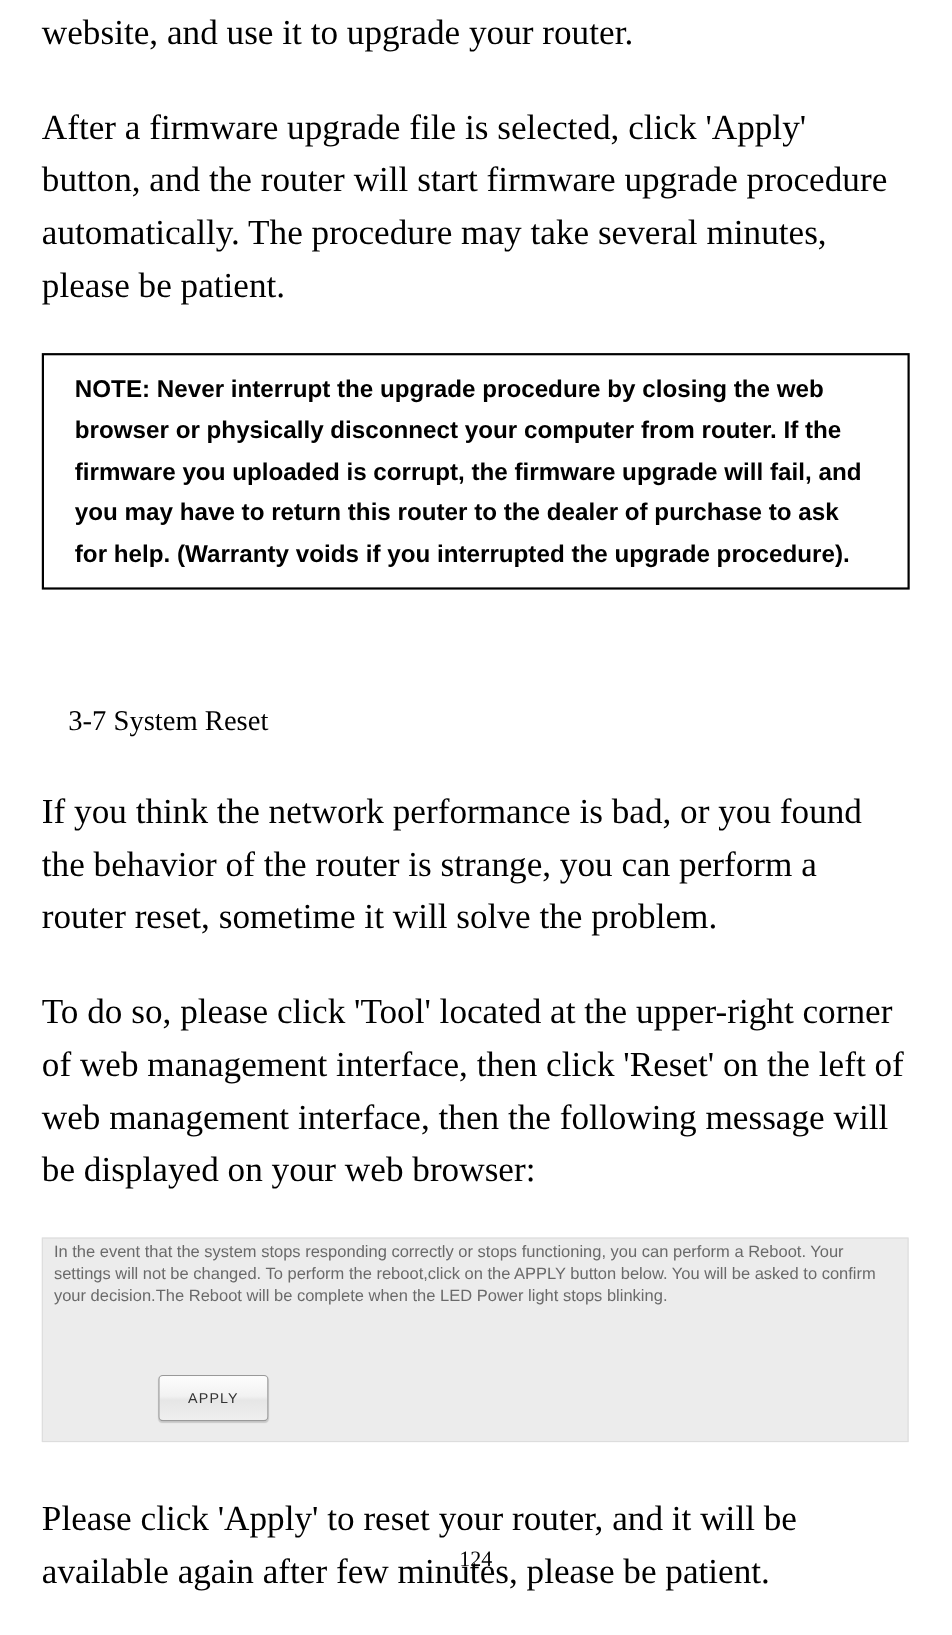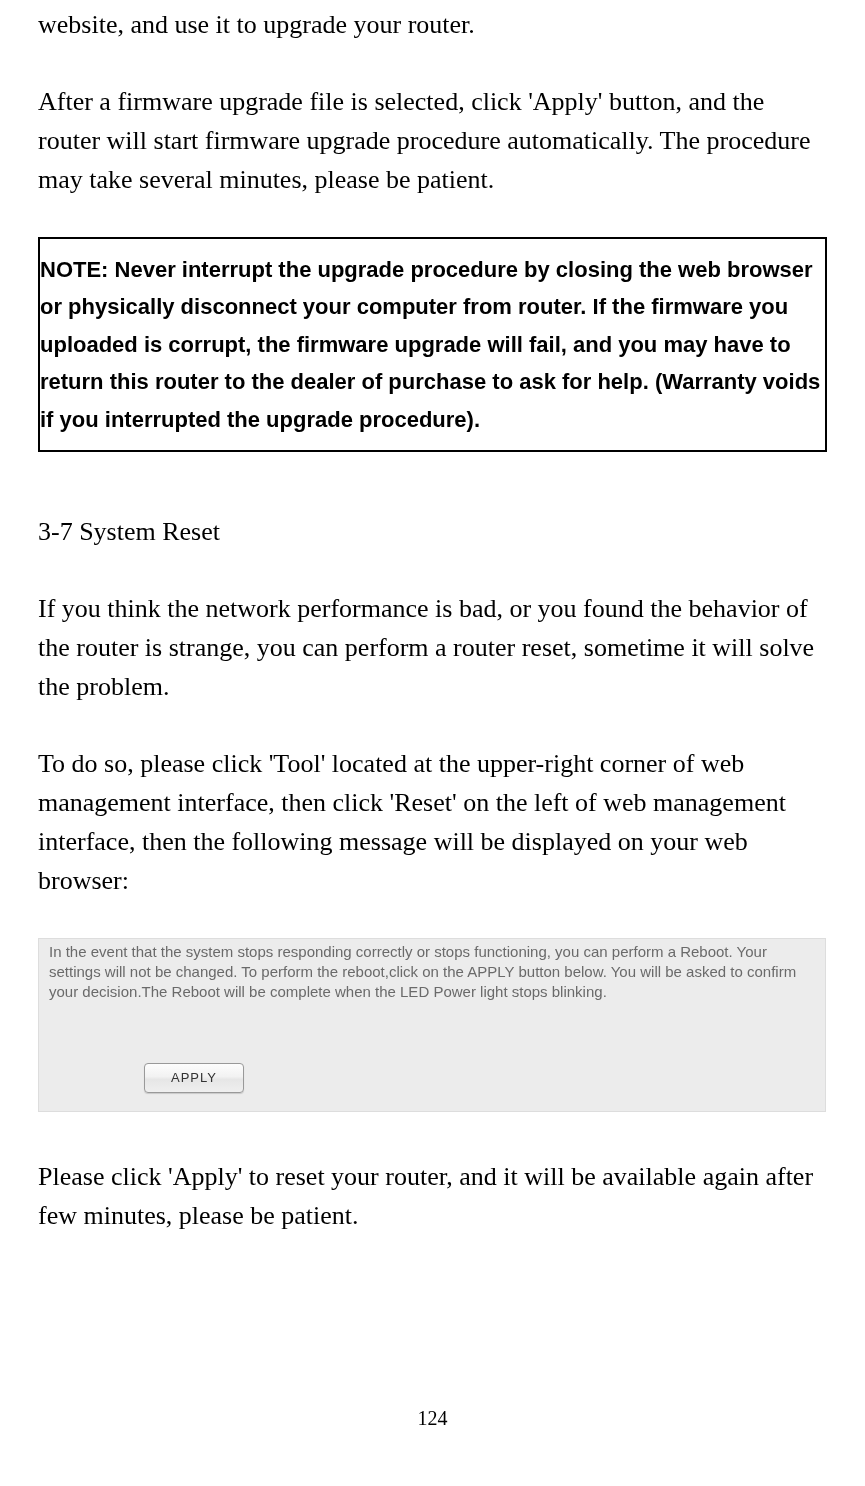--- a/index.html
+++ b/index.html
@@ -9,45 +9,46 @@
     }
     body {
       width: 865px;
       height: 1486px;
       background: white;
       font-family: "Times New Roman", Times, serif;
       padding: 0 38px;
       position: relative;
     }
     .body-text {
-      font-size: 26px;
+      font-size: 32px;
       line-height: 1.5;
       color: #000;
       margin-bottom: 38px;
     }
     .body-text-first {
       padding-top: 5px;
     }
     .note-box {
       border: 2px solid #000;
-      padding: 12px 0;
-      margin-bottom: 60px;
+      padding: 12px 28px;
+      margin-bottom: 100px;
     }
     .note-text {
       font-family: Arial, Helvetica, sans-serif;
       font-weight: bold;
       font-size: 22px;
       line-height: 1.7;
       color: #000;
     }
     .section-heading {
       font-size: 26px;
       line-height: 1.5;
       color: #000;
       margin-bottom: 38px;
+      margin-left: 24px;
     }
     .screenshot-box {
       width: 788px;
       background: #ececec;
       padding: 0;
       margin-bottom: 45px;
       border: 1px solid #ddd;
     }
     .screenshot-header {
       display: flex;
@@ -83,21 +84,21 @@
       font-size: 15px;
       color: #6a6a6a;
       line-height: 1.35;
       padding: 3px 15px 10px 10px;
     }
     .screenshot-button-area {
       padding: 50px 0 18px 105px;
     }
     .apply-button {
       width: 100px;
-      height: 30px;
+      height: 42px;
       background: linear-gradient(to bottom, #fdfdfd 0%, #f2f2f2 45%, #e6e6e6 55%, #efefef 100%);
       border: 1px solid #999;
       border-radius: 4px;
       font-family: Arial, Helvetica, sans-serif;
       font-size: 13px;
       letter-spacing: 1px;
       color: #333;
       cursor: pointer;
       box-shadow: 0 1px 1px rgba(0,0,0,0.15);
     }

